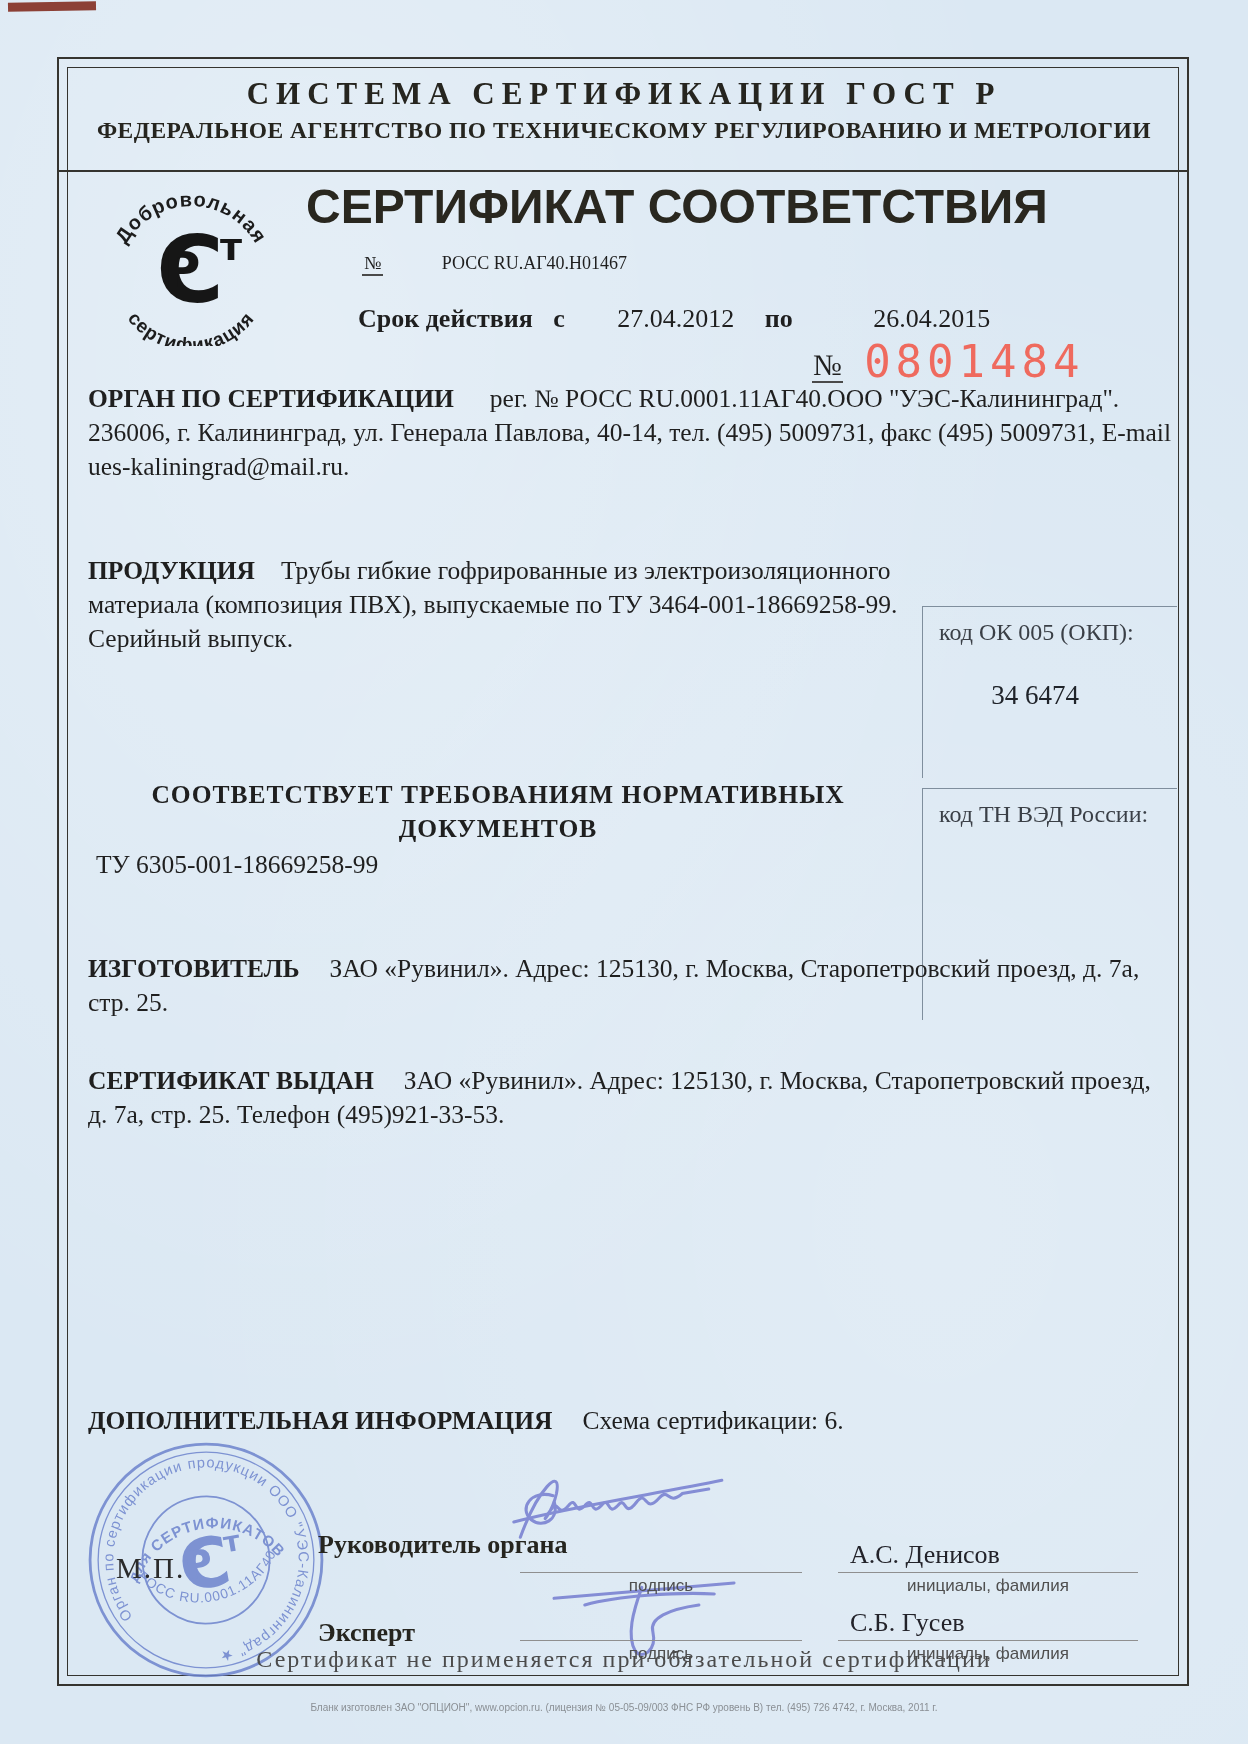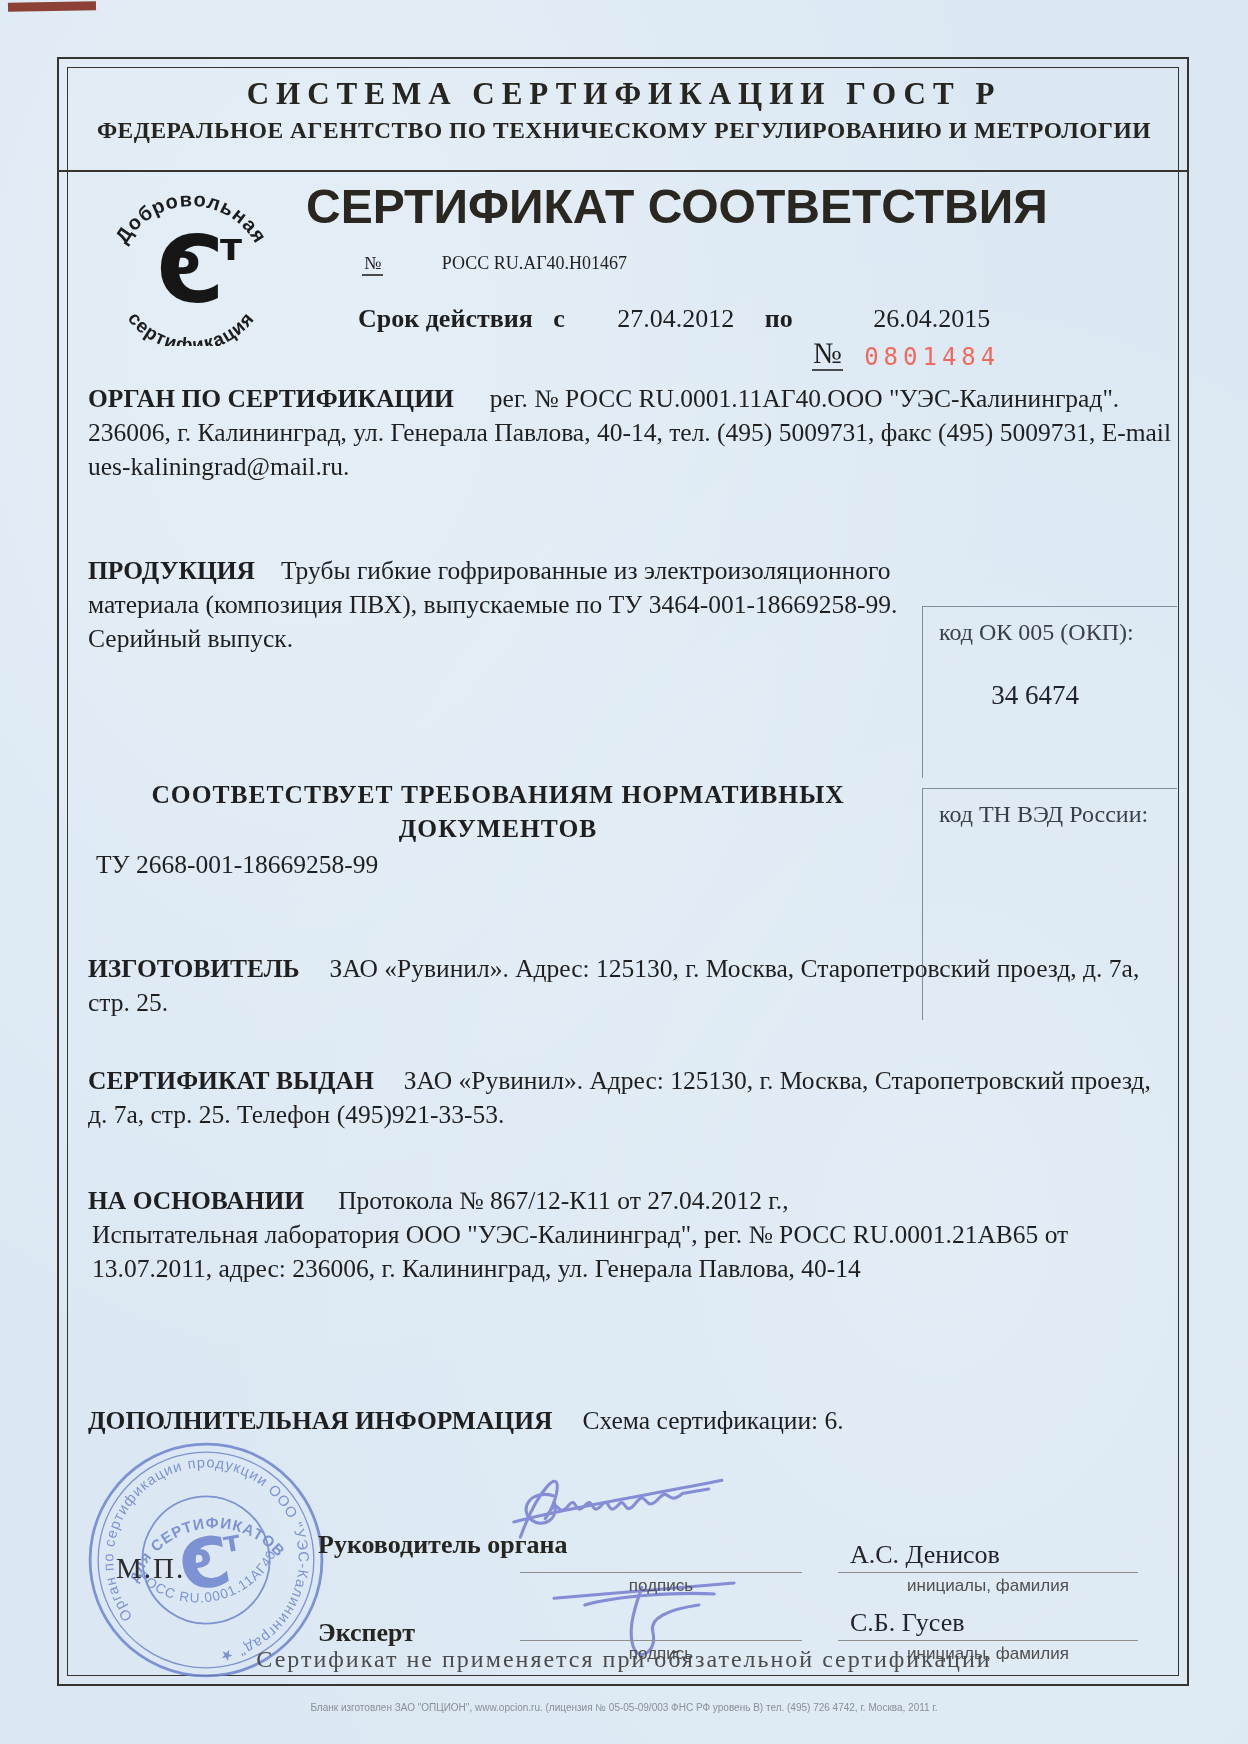--- a/index.html
+++ b/index.html
@@ -30,21 +30,21 @@
 
   .validity-row { position:absolute; left:358px; top:304px; font-size:26px; }
   .validity-row .b { font-weight:bold; }
   .validity-row .vfl { margin-left:14px; font-weight:bold; }
   .validity-row .vfd { margin-left:46px; }
   .validity-row .vtl { margin-left:24px; font-weight:bold; }
   .validity-row .vtd { margin-left:74px; }
 
   .blank-row { position:absolute; left:812px; top:336px; font-size:30px; white-space:nowrap; }
   .blank-row .no { border-bottom:2px solid #4a4a4a; padding:0 1px; }
-  .blank-row .digits { font-family:"DejaVu Sans Mono", monospace; font-size:24px; color:#ef6a5e; letter-spacing:5px; margin-left:14px; vertical-align:-2px;margin-top:27px; }
+  .blank-row .digits { font-family:"DejaVu Sans Mono", monospace; font-size:44px; color:#ef6a5e; letter-spacing:5px; margin-left:14px; vertical-align:-2px;margin-top:27px; }
 
   .sec { position:absolute; font-size:25.5px; line-height:34px; }
   .sec .lbl { font-weight:bold;text-align:center; }
   .sec-organ { left:88px; top:382px; width:1090px; }
   .sec-organ .lbl { margin-right:36px; }
   .sec-product { left:88px; top:554px; width:830px; }
   .sec-product .lbl { margin-right:26px; }
   .sec-conformity { left:88px; top:754px; width:820px; }
   .sec-conformity .lbl { letter-spacing:1px;margin-top:24px; }
   .sec-conformity .tval { margin-top:2px; padding-left:8px; }
@@ -147,39 +147,35 @@
     <span class="lbl">ПРОДУКЦИЯ</span><span>Трубы гибкие гофрированные из электроизоляционного материала (композиция ПВХ), выпускаемые по ТУ 3464-001-18669258-99. Серийный выпуск.</span>
   </div>
 
   <div class="code-box okp-box">
     <div>код ОК 005 (ОКП):</div>
     <div class="okp-value">34 6474</div>
   </div>
 
   <div class="sec sec-conformity">
     <div class="lbl">СООТВЕТСТВУЕТ ТРЕБОВАНИЯМ НОРМАТИВНЫХ ДОКУМЕНТОВ</div>
-    <div class="tval">ТУ 2668-001-18669258-99</div>
+    <div class="tval">ТУ 6305-001-18669258-99</div>
   </div>
 
   <div class="code-box tnved-box">
     <div>код ТН ВЭД России:</div>
   </div>
 
   <div class="sec sec-manufacturer">
     <span class="lbl">ИЗГОТОВИТЕЛЬ</span><span>ЗАО «Рувинил». Адрес: 125130, г. Москва, Старопетровский проезд, д. 7а, стр. 25.</span>
   </div>
 
   <div class="sec sec-issued">
     <span class="lbl">СЕРТИФИКАТ ВЫДАН</span><span>ЗАО «Рувинил». Адрес: 125130, г. Москва, Старопетровский проезд, д. 7а, стр. 25. Телефон (495)921-33-53.</span>
   </div>
 
-  <div class="sec sec-basis">
-    <span class="lbl">НА ОСНОВАНИИ</span><span>Протокола № 867/12-К11 от 27.04.2012 г.,</span>
-    <div class="l2">Испытательная лаборатория ООО "УЭС-Калининград", рег. № РОСС RU.0001.21АВ65 от 13.07.2011, адрес: 236006, г. Калининград, ул. Генерала Павлова, 40-14</div>
-  </div>
 
   <div class="sec sec-additional">
     <span class="lbl">ДОПОЛНИТЕЛЬНАЯ ИНФОРМАЦИЯ</span><span>Схема сертификации: 6.</span>
   </div>
 
   <svg class="stamp-svg" width="256" height="252" viewBox="0 0 250 250">
     <g transform="rotate(-10 125 125)" fill="none" stroke="#6d84cd">
       <circle cx="125" cy="125" r="115" stroke-width="2.8"></circle>
       <circle cx="125" cy="125" r="107" stroke-width="1.3"></circle>
       <circle cx="125" cy="125" r="63" stroke-width="1.8"></circle>

